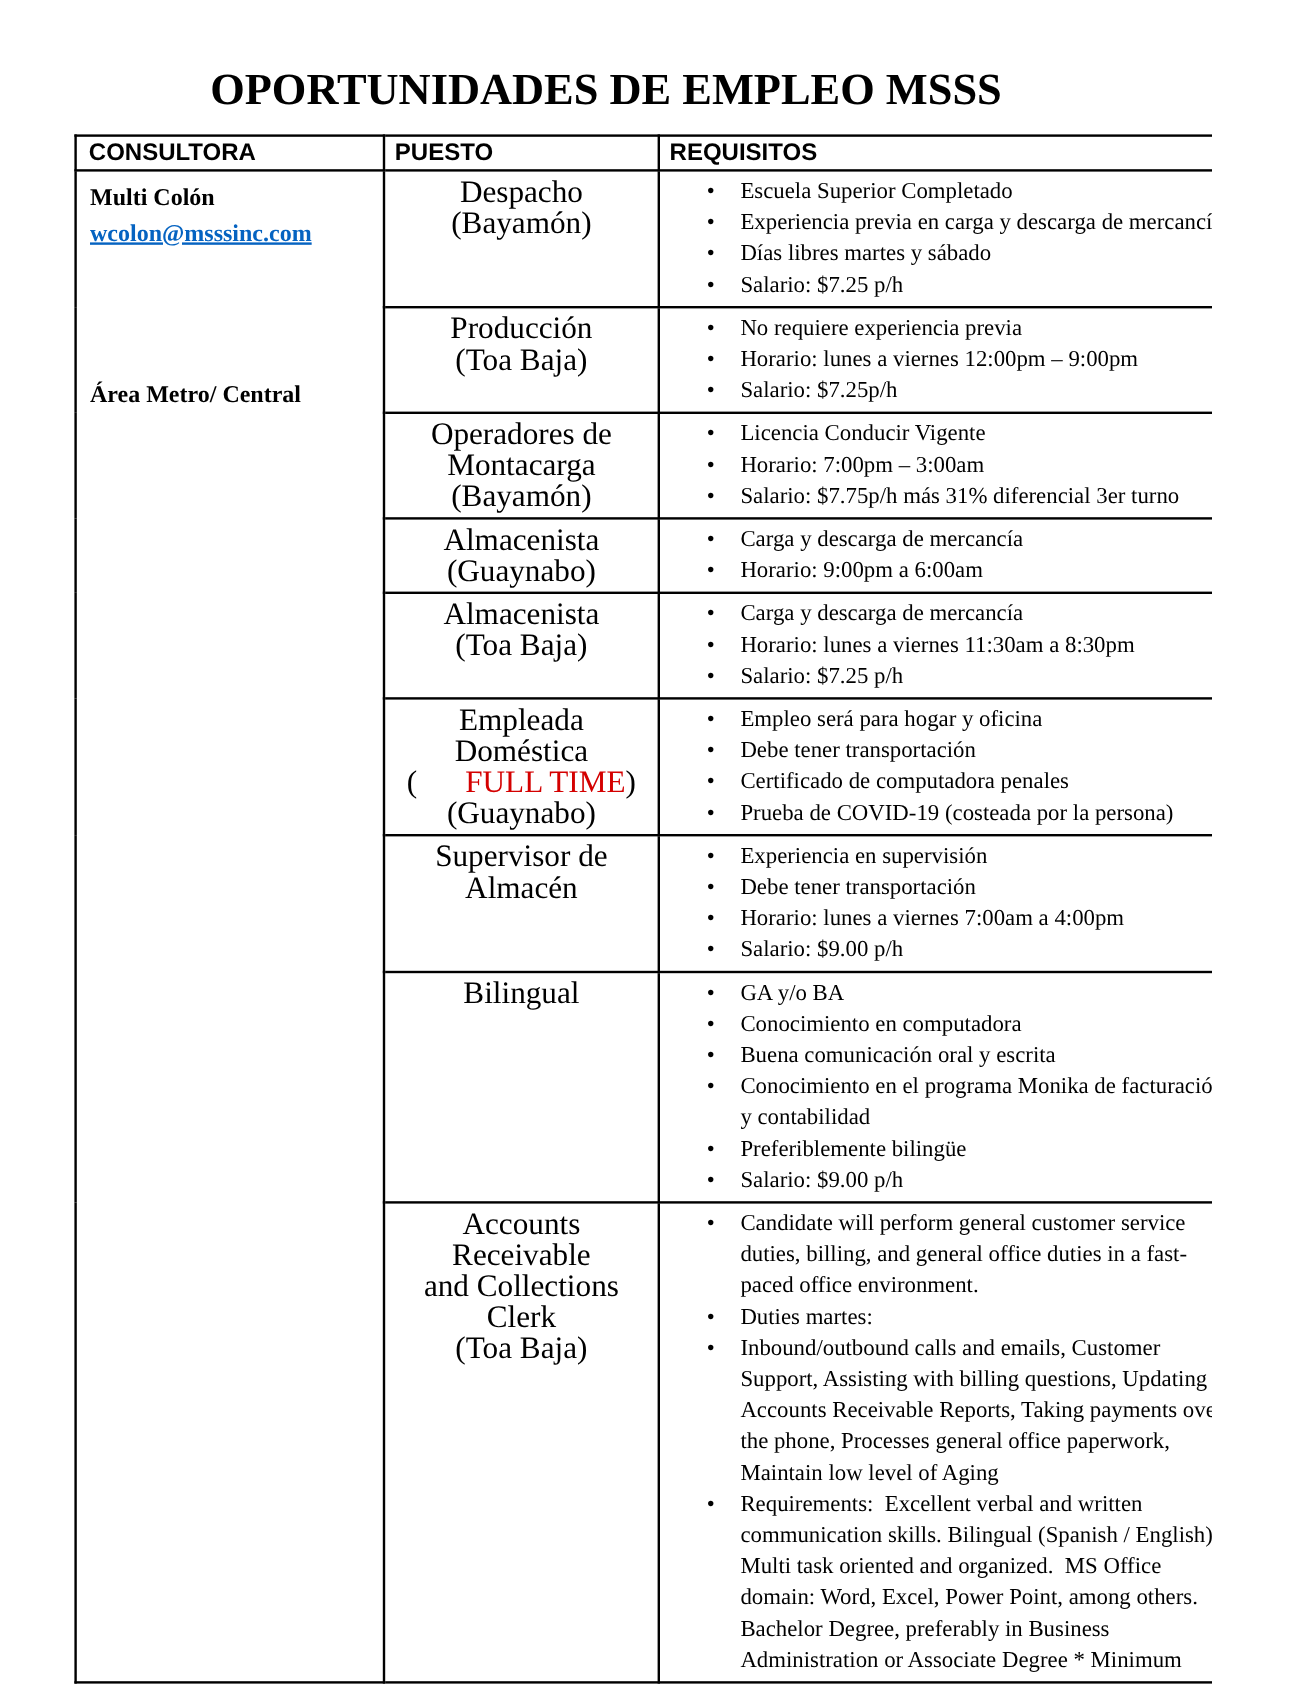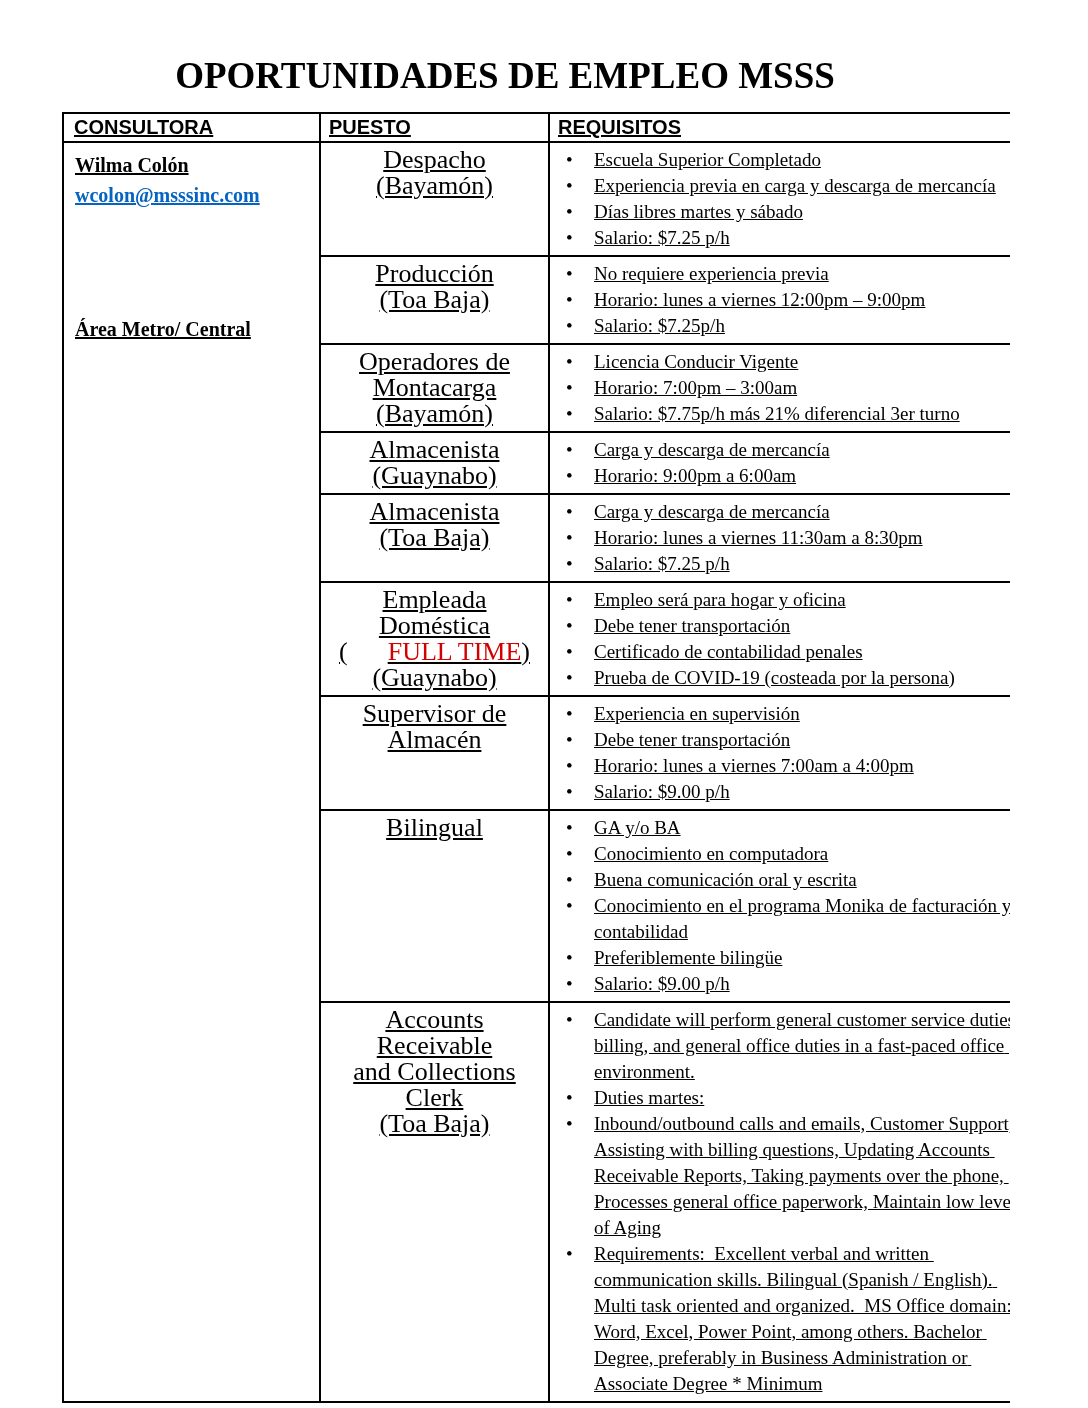--- a/index.html
+++ b/index.html
@@ -34,21 +34,20 @@
   table.jobs {
     border-collapse: collapse;
     table-layout: fixed;
     margin-left: 62px;
     width: 973px;
   }
   .jobs th, .jobs td {
     border: 2px solid #000;
     vertical-align: top;
     padding: 0;
-    text-decoration: underline;
   }
   .jobs thead th {
     font-family: "Liberation Sans", sans-serif;
     font-size: 20px;
     font-weight: bold;
     line-height: 23px;
     padding: 2px 8px 2px 8px;
     text-align: left;
   }
   .jobs thead th.h-consultora { text-align: left; padding-left: 10px; }
@@ -68,21 +67,21 @@
   }
   .c-area { font-weight: bold; margin-top: 104px; }
   td.puesto {
     font-size: 26px;
     text-align: center;
     line-height: 26px;
     padding: 4px 4px 4px 4px;
   }
   .p-line { line-height: 26px; }
   .red { color: var(--accent-red); margin-left: 40px; }
-  td.req { font-size: 19px; }
+  td.req { font-size: 19px; padding-left: 23px; }
   td.req ul {
     list-style: none;
     margin: 0;
     padding: 4px 6px 4px 0;
   }
   td.req li {
     position: relative;
     padding-left: 44px;
     line-height: 26px;
     white-space: pre-wrap;
@@ -109,21 +108,21 @@
     </colgroup>
     <thead>
       <tr>
         <th class="h-consultora">CONSULTORA</th>
         <th class="h-puesto">PUESTO</th>
         <th class="h-requisitos">REQUISITOS</th>
       </tr>
     </thead>
     <tbody id="table-body">
         <tr>
-          <td class="consultora" rowspan="9"><div class="c-name">Wilma Colón</div><a class="c-email" href="#">wcolon@msssinc.com</a><div class="c-area">Área Metro/ Central</div></td>
+          <td class="consultora" rowspan="9"><div class="c-name">Multi Colón</div><a class="c-email" href="#">wcolon@msssinc.com</a><div class="c-area">Área Metro/ Central</div></td>
           <td class="puesto">
             <div class="p-line">Despacho</div>
             <div class="p-line">(Bayamón)</div>
           </td>
           <td class="req">
             <ul>
               <li>Escuela Superior Completado</li>
               <li>Experiencia previa en carga y descarga de mercancía</li>
               <li>Días libres martes y sábado</li>
               <li>Salario: $7.25 p/h</li>
@@ -146,21 +145,21 @@
         <tr>
           <td class="puesto">
             <div class="p-line">Operadores de</div>
             <div class="p-line">Montacarga</div>
             <div class="p-line">(Bayamón)</div>
           </td>
           <td class="req">
             <ul>
               <li>Licencia Conducir Vigente</li>
               <li>Horario: 7:00pm – 3:00am</li>
-              <li>Salario: $7.75p/h más 21% diferencial 3er turno</li>
+              <li>Salario: $7.75p/h más 31% diferencial 3er turno</li>
             </ul>
           </td>
         </tr>
         <tr>
           <td class="puesto">
             <div class="p-line">Almacenista</div>
             <div class="p-line">(Guaynabo)</div>
           </td>
           <td class="req">
             <ul>
@@ -185,21 +184,21 @@
         <tr>
           <td class="puesto">
             <div class="p-line">Empleada Doméstica</div>
             <div class="p-line"><span>(</span><span class="red">FULL TIME</span><span>)</span></div>
             <div class="p-line">(Guaynabo)</div>
           </td>
           <td class="req">
             <ul>
               <li>Empleo será para hogar y oficina</li>
               <li>Debe tener transportación</li>
-              <li>Certificado de contabilidad penales</li>
+              <li>Certificado de computadora penales</li>
               <li>Prueba de COVID-19 (costeada por la persona)</li>
             </ul>
           </td>
         </tr>
         <tr>
           <td class="puesto">
             <div class="p-line">Supervisor de Almacén</div>
           </td>
           <td class="req">
             <ul>

